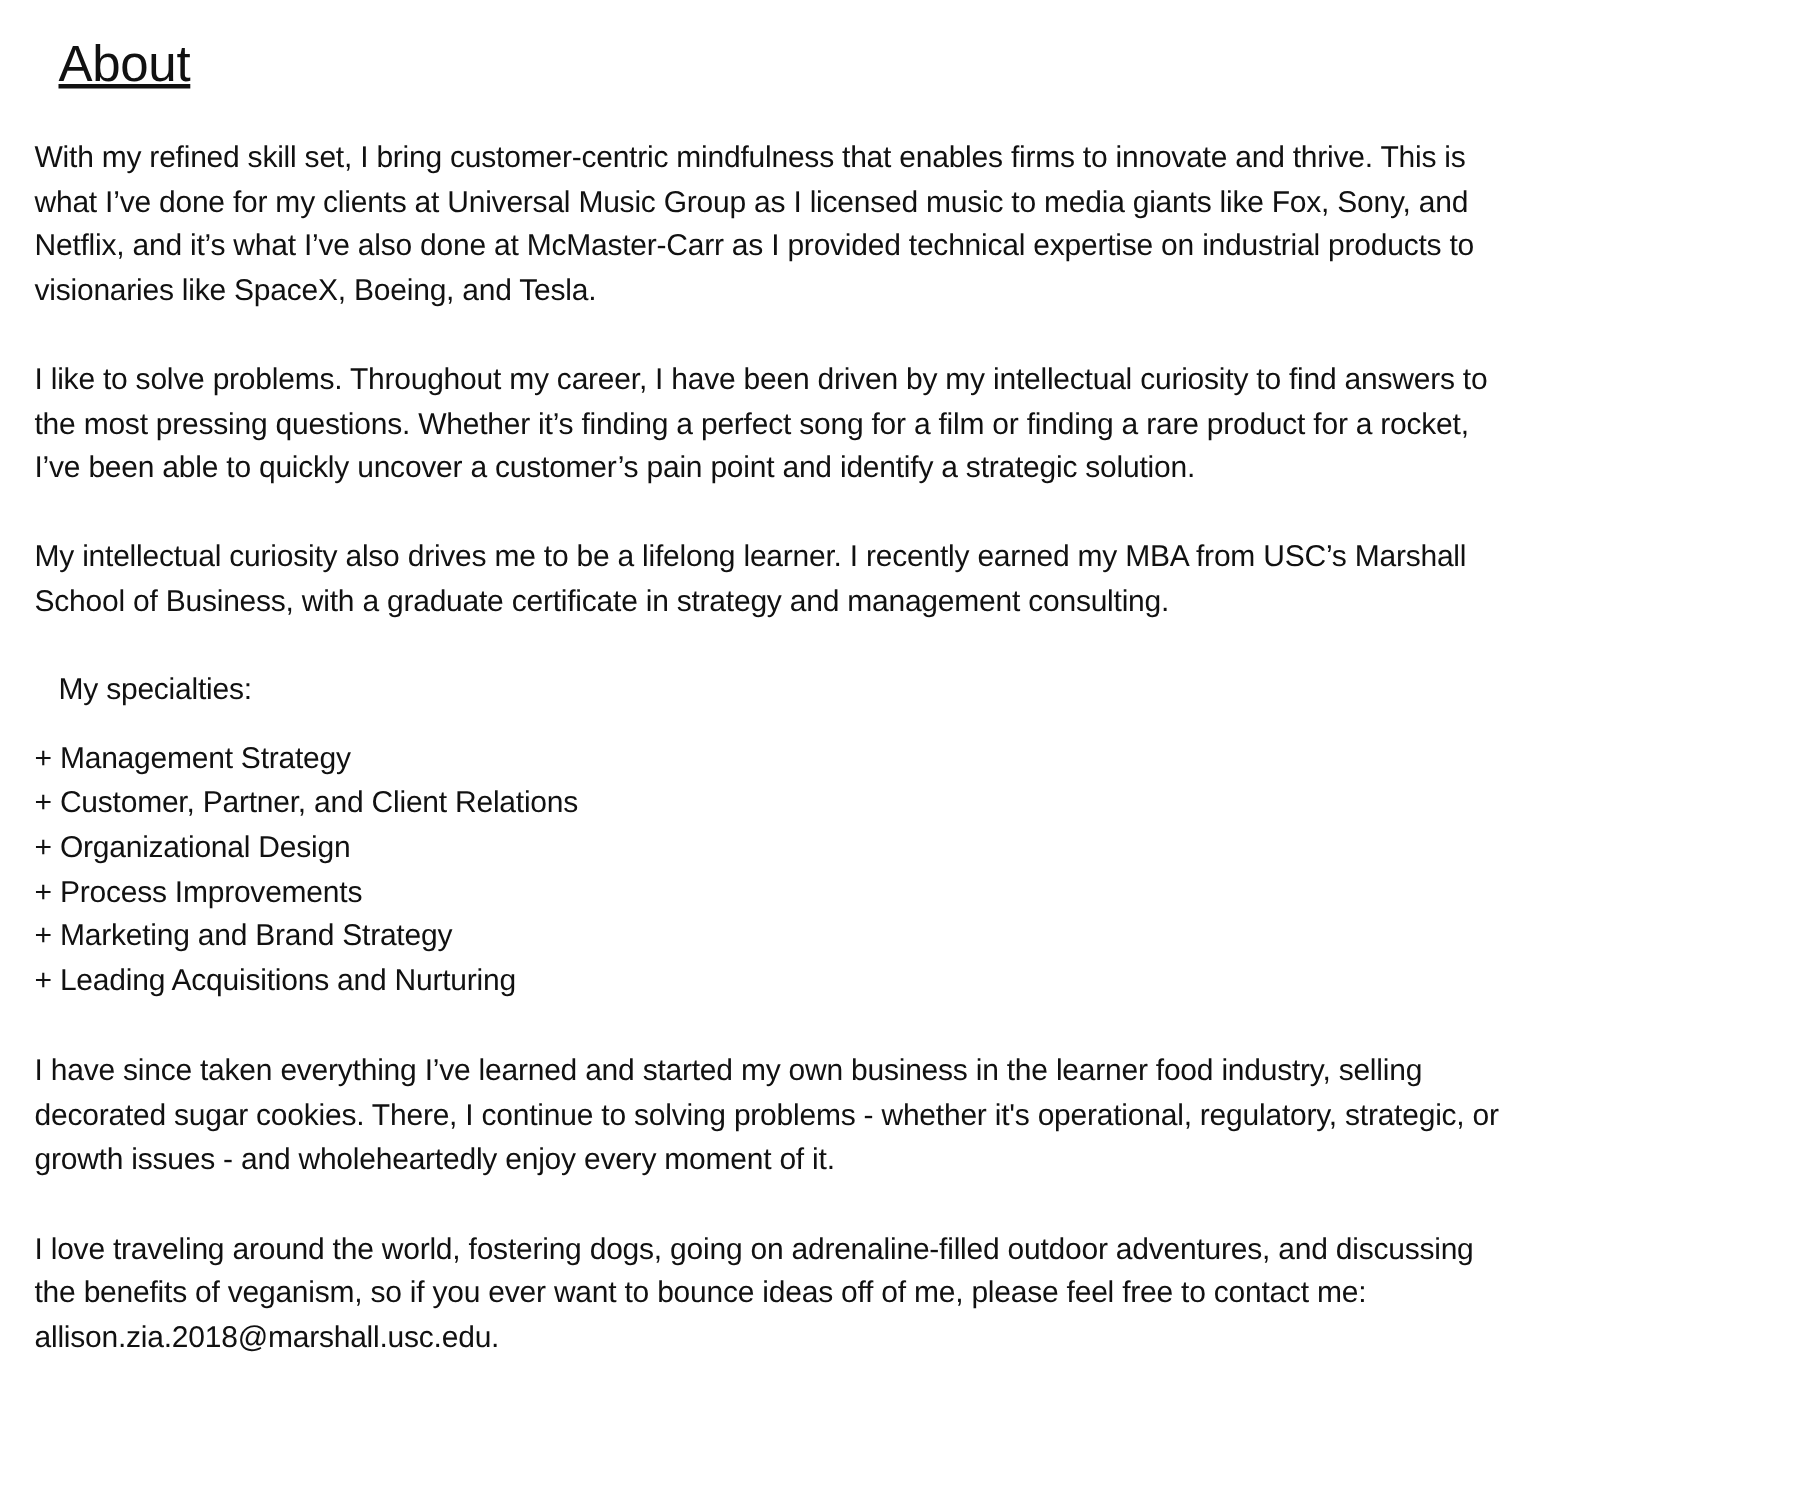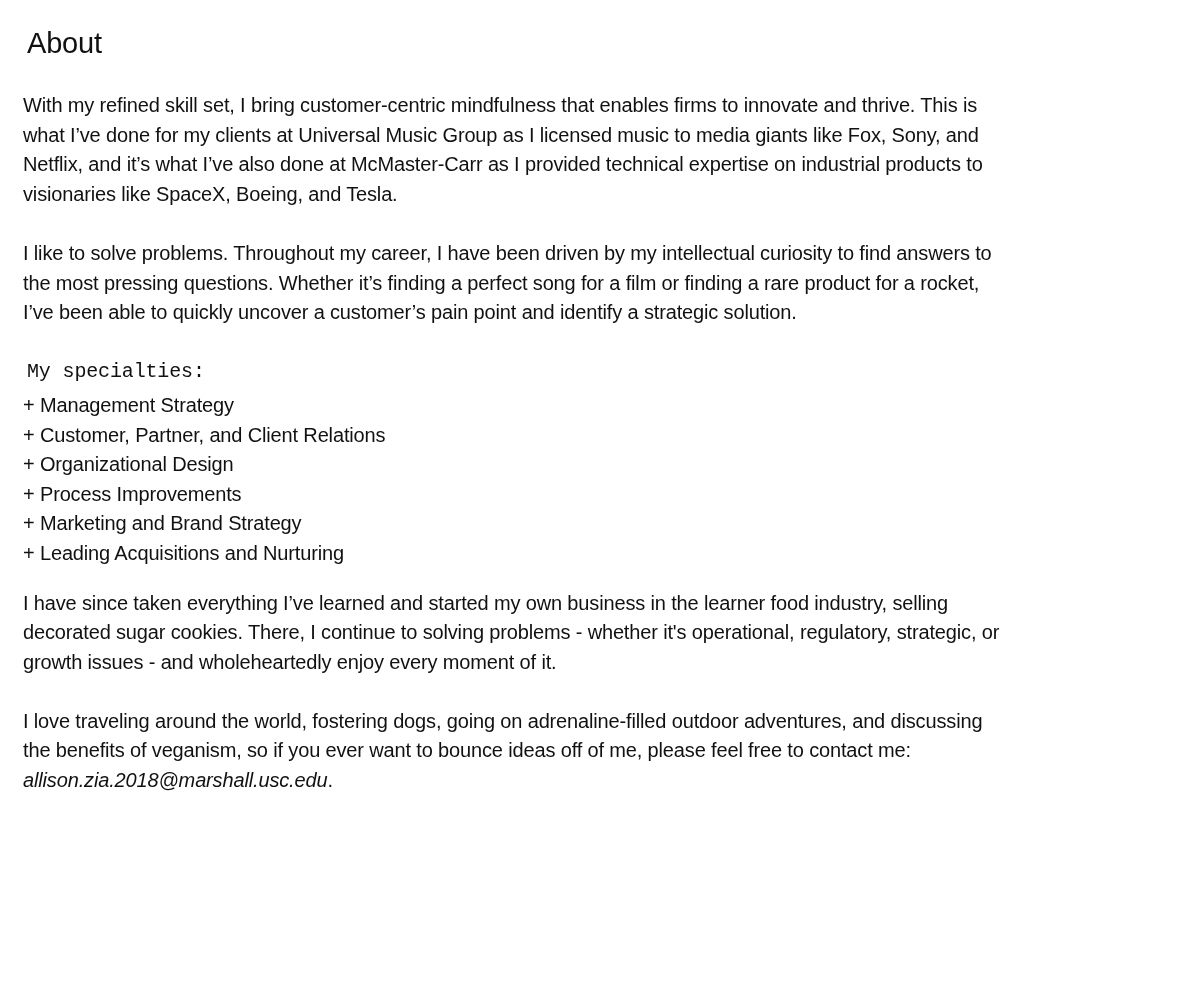--- a/index.html
+++ b/index.html
@@ -14,76 +14,77 @@
       font-family: "Liberation Sans", "DejaVu Sans", sans-serif;
       color: #111111;
     }
     .about-section {
       position: absolute;
       left: 23px;
       top: 0;
       width: 1160px;
     }
     .about-title {
-      font-size: 29px;
+      font-size: 34px;
       font-weight: 400;
       margin: 0;
       position: absolute;
       top: 25px;
-      left: 4px;
+      left: 16px;
       line-height: 36px;
       letter-spacing: -0.2px;
       white-space: nowrap;
+      text-decoration: underline;
     }
     .body-text {
       position: absolute;
       top: 91px;
       left: 0;
       width: 1160px;
       font-size: 20px;
       line-height: 29.6px;
       letter-spacing: -0.15px;
     }
     .para {
       margin: 0 0 29.6px 0;
       white-space: pre-line;
     }
     .specialties-label {
-      margin: 4px;
-      font-family: Liberation Mono, monospace;
+      margin: 16px;
     }
     .specialties-list {
       list-style: none;
-      margin: 0 0 20px 0;
+      margin: 0 0 31px 0;
       padding: 0;
     }
     .specialties-list li {
       margin: 0;
       padding: 0;
     }
     .email-link {
       color: #111111;
       text-decoration: none;
-      font-style: italic;
     }
   </style>
 </head>
 <body>
 
 <section class="about-section">
   <h2 class="about-title">About</h2>
 
   <div class="body-text">
     <p class="para">With my refined skill set, I bring customer-centric mindfulness that enables firms to innovate and thrive. This is
 what I’ve done for my clients at Universal Music Group as I licensed music to media giants like Fox, Sony, and
 Netflix, and it’s what I’ve also done at McMaster-Carr as I provided technical expertise on industrial products to
 visionaries like SpaceX, Boeing, and Tesla.</p>
     <p class="para">I like to solve problems. Throughout my career, I have been driven by my intellectual curiosity to find answers to
 the most pressing questions. Whether it’s finding a perfect song for a film or finding a rare product for a rocket,
 I’ve been able to quickly uncover a customer’s pain point and identify a strategic solution.</p>
+    <p class="para">My intellectual curiosity also drives me to be a lifelong learner. I recently earned my MBA from USC’s Marshall
+School of Business, with a graduate certificate in strategy and management consulting.</p>
 
     <p class="specialties-label">My specialties:</p>
     <ul class="specialties-list">
       <li>+ Management Strategy</li>
       <li>+ Customer, Partner, and Client Relations</li>
       <li>+ Organizational Design</li>
       <li>+ Process Improvements</li>
       <li>+ Marketing and Brand Strategy</li>
       <li>+ Leading Acquisitions and Nurturing</li>
     </ul>

